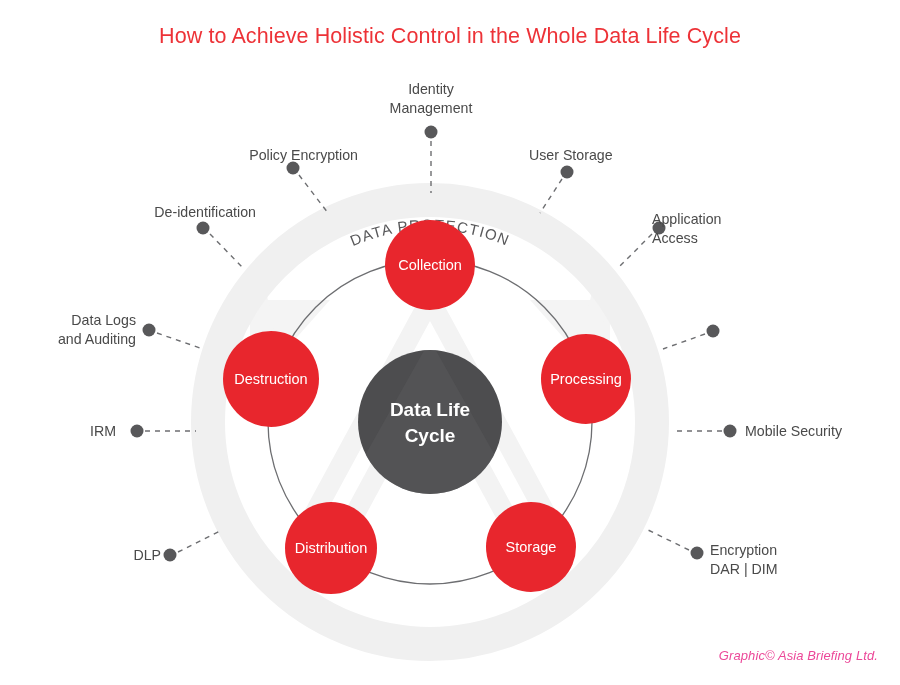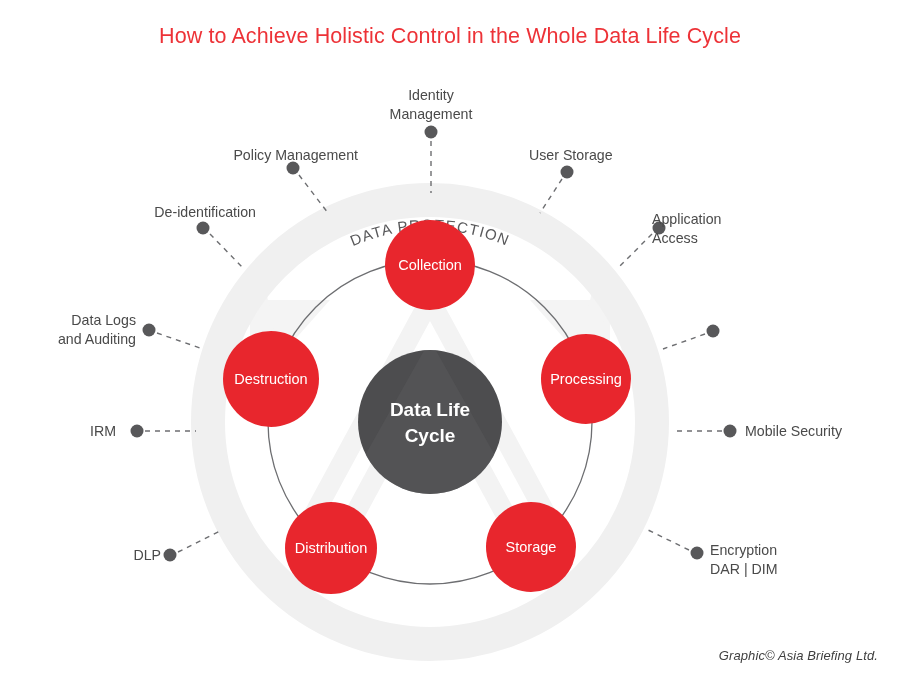--- a/index.html
+++ b/index.html
@@ -34,21 +34,21 @@
     font-family: "Liberation Sans", sans-serif;
   }
 
   
   .credit {
     position: absolute;
     right: 22px;
     bottom: 22px;
     font-size: 13px;
     font-style: italic;
-    color: #404040;
+    color: #ec4899;
     font-family: "Liberation Sans", sans-serif;
     letter-spacing: 0.1px;
   }
 
   
   #stage {
     position: absolute;
     left: 0;
     top: 0;
     width: 900px;
@@ -180,24 +180,24 @@
       <circle cx="137" cy="431" r="6.5"></circle>
       <circle cx="170" cy="555" r="6.5"></circle>
       <circle cx="567" cy="172" r="6.5"></circle>
       <circle cx="659" cy="228" r="6.5"></circle>
       <circle cx="713" cy="331" r="6.5"></circle>
       <circle cx="730" cy="431" r="6.5"></circle>
       <circle cx="697" cy="553" r="6.5"></circle>
     </g>
   </svg>
 
-  <div class="callout center" style="left:331px; top:86px; width:200px;">Identity
+  <div class="callout center" style="left:331px; top:80px; width:200px;">Identity
 Management</div>
 
-  <div class="callout left" style="left:158px; top:146px; width:200px;">Policy Management</div>
+  <div class="callout left" style="left:158px; top:146px; width:200px;">Policy Encryption</div>
 
   <div class="callout left" style="left:76px; top:203px; width:180px;text-align:right;">De-identification</div>
 
   <div class="callout left" style="left:-24px; top:311px; width:160px;">Data Logs
 and Auditing</div>
 
   <div class="callout left" style="left:16px; top:422px; width:100px;">IRM</div>
 
   <div class="callout left" style="left:61px; top:546px; width:100px;">DLP</div>
 

